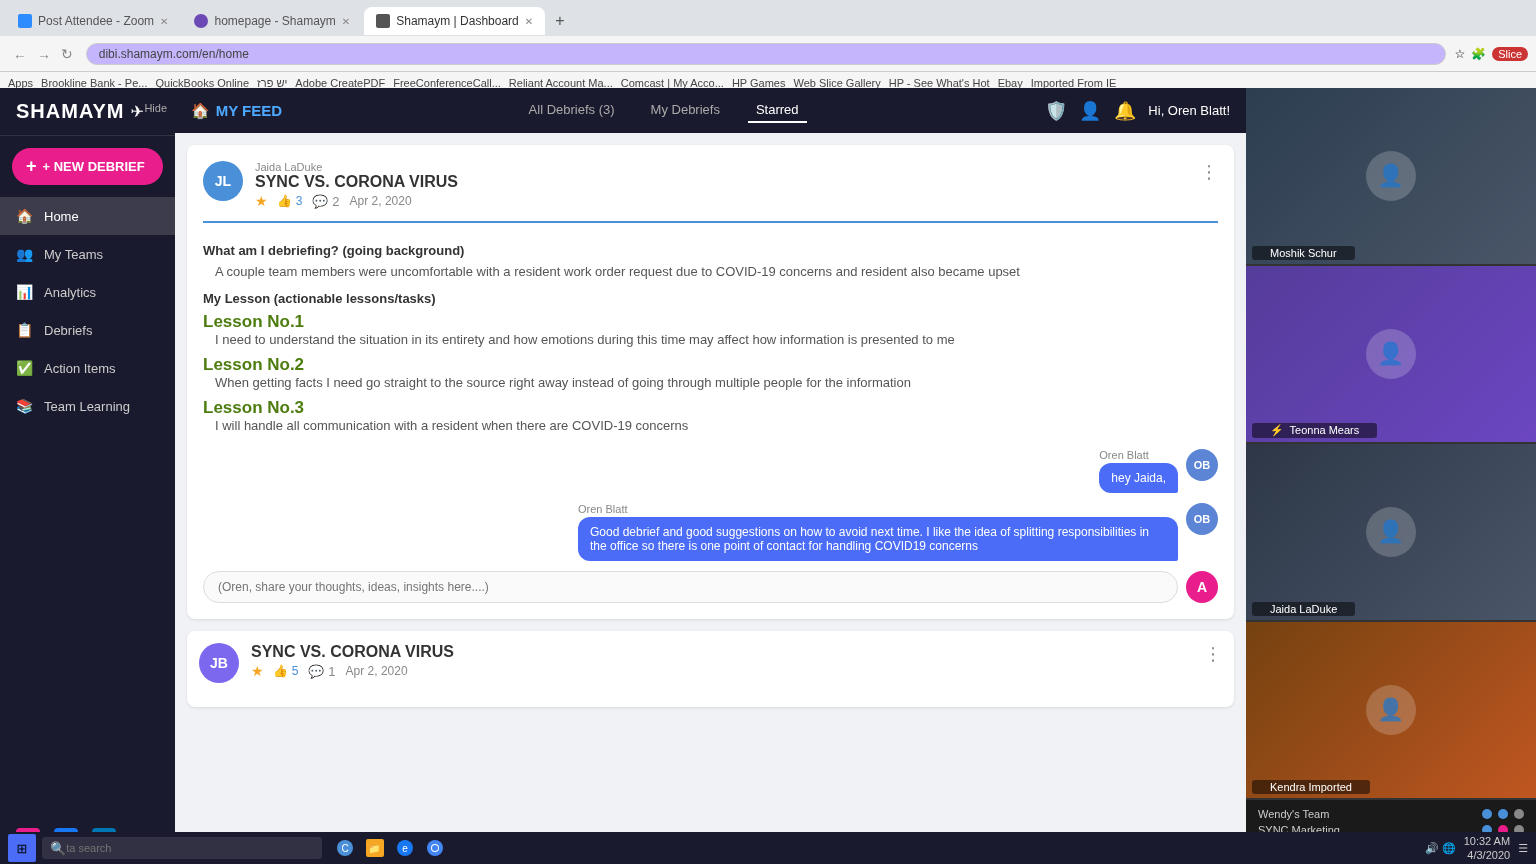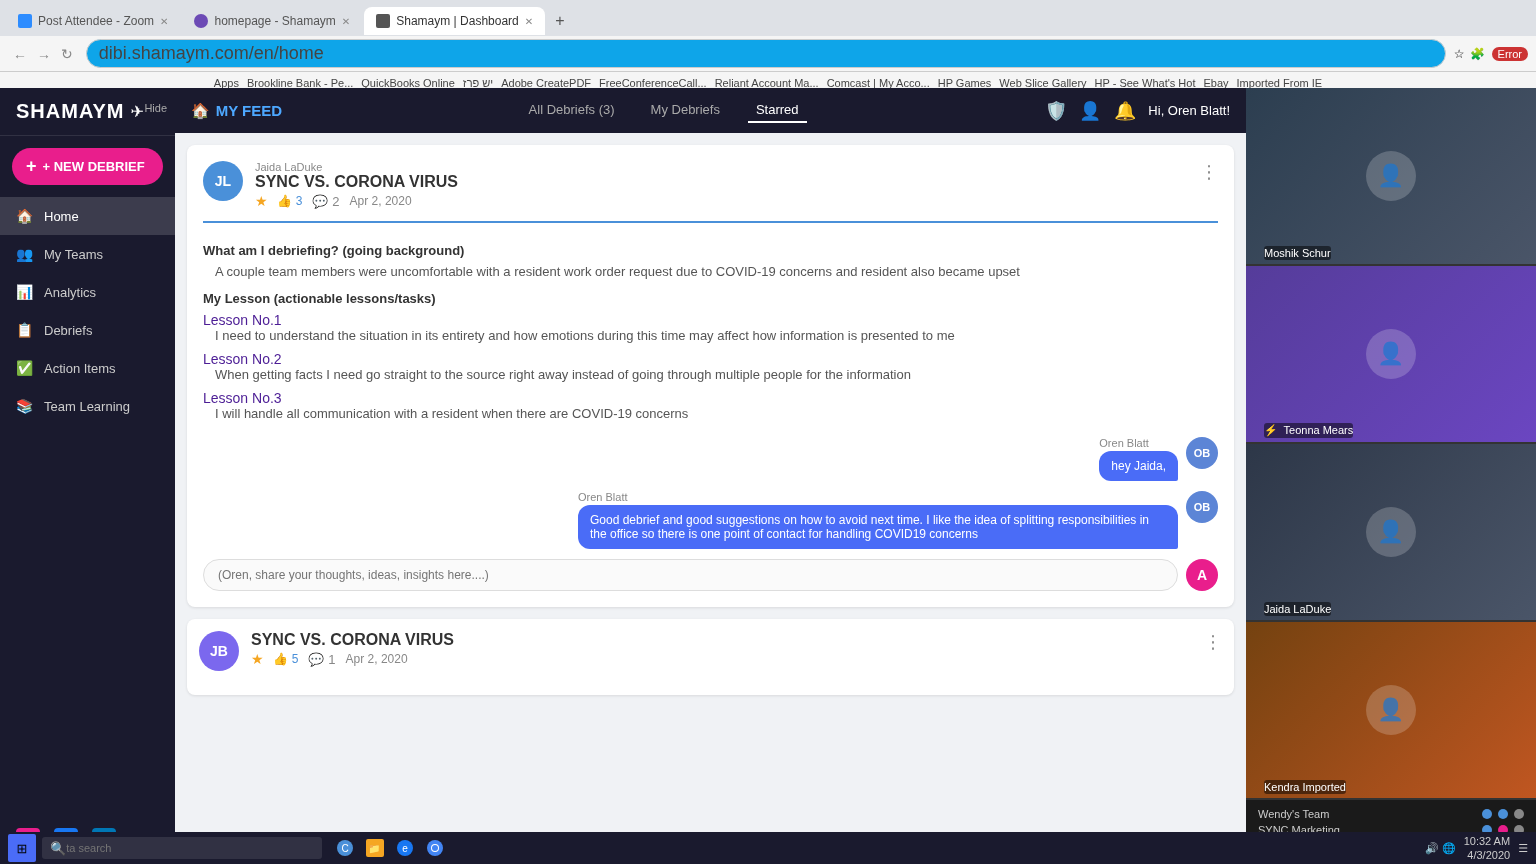--- a/index.html
+++ b/index.html
@@ -12,24 +12,24 @@
     .tab.active { background: #fff; color: #333; }
     .tab-favicon { width: 14px; height: 14px; margin-right: 6px; border-radius: 2px; }
     .tab-favicon.zoom { background: #2D8CFF; }
     .tab-favicon.shamaym { background: #6c4ab5; border-radius: 50%; }
     .tab-favicon.dashboard { background: #555; }
     .tab-close { margin-left: 6px; color: #888; font-size: 10px; }
     .tab-new { background: none; border: none; font-size: 16px; color: #555; cursor: pointer; padding: 2px 8px; }
 
     .browser-toolbar { display: flex; align-items: center; background: #fff; margin: 0; padding: 4px 8px; height: 36px; border-bottom: 1px solid #ccc; background: #f5f5f5; }
     .nav-btn { background: none; border: none; color: #888; font-size: 14px; cursor: pointer; padding: 2px 5px; }
-    .address-bar { flex: 1; margin: 0 8px; background: #0ea5e9; border: 1px solid #ccc; border-radius: 20px; padding: 3px 12px; font-size: 18px; color: #444; }
+    .address-bar { flex: 1; margin: 0 8px; background: #c4b5fd; border: 1px solid #ccc; border-radius: 20px; padding: 3px 12px; font-size: 12px; color: #444; }
     .browser-actions { display: flex; align-items: center; gap: 6px; font-size: 12px; }
 
-    .bookmarks-bar { background: #f5f5f5; border-bottom: 1px solid #ddd; padding: 2px 8px; height: 22px; display: flex; align-items: center; gap: 8px; font-size: 11px; color: #444; overflow: hidden; justify-content: center; }
+    .bookmarks-bar { background: #f5f5f5; border-bottom: 1px solid #ddd; padding: 2px 8px; height: 22px; display: flex; align-items: center; gap: 8px; font-size: 11px; color: #444; overflow: hidden; }
     .bookmark-item { white-space: nowrap; color: #444; }
 
     
     .app-wrapper { display: flex; height: calc(864px - 88px); }
 
     
     .sidebar { width: 175px; background: #1a1a2e; flex-shrink: 0; display: flex; flex-direction: column; color: #fff; position: relative; }
     .sidebar-logo { padding: 12px 16px; display: flex; align-items: center; gap: 6px; border-bottom: 1px solid rgba(255,255,255,0.1); }
     .logo-text { font-size: 20px; font-weight: bold; color: #fff; letter-spacing: 1px; }
     .logo-icon { font-size: 16px; }
@@ -79,39 +79,39 @@
     .debrief-meta { display: flex; align-items: center; gap: 10px; font-size: 12px; color: #888; }
     .star-icon { color: #f5a623; font-size: 14px; }
     .like-count { color: #4a90d9; font-size: 12px; }
     .comment-icon { color: #888; font-size: 13px; }
     .more-btn { background: none; border: none; color: #888; cursor: pointer; font-size: 18px; margin-left: auto; }
 
     .debrief-body { padding-top: 8px; border-top: 2px solid #4a90d9; }
     .section-title { font-weight: bold; font-size: 13px; color: #333; margin-bottom: 6px; margin-top: 12px; }
     .section-content { color: #555; font-size: 13px; margin-bottom: 8px; padding-left: 12px; }
     .lesson-item { margin-bottom: 8px; }
-    .lesson-num { font-weight: normal; font-size: 14px; color: #4c1d95; }
+    .lesson-num { font-weight: bold; font-size: 17px; color: #4d7c0f; }
     .lesson-text { color: #555; font-size: 13px; padding-left: 12px; }
 
     .comments-area { margin-top: 16px; }
     .comment-row { display: flex; align-items: flex-start; gap: 8px; margin-bottom: 10px; }
     .comment-row.right { flex-direction: row-reverse; }
     .comment-bubble { max-width: 600px; padding: 8px 12px; border-radius: 12px; font-size: 12px; }
     .comment-bubble.outgoing { background: #4a6cf7; color: #fff; border-radius: 12px 12px 2px 12px; }
     .comment-author { font-size: 11px; color: #888; margin-bottom: 2px; text-align: right; }
     .comment-author.right { text-align: left; }
 
     .comment-input-row { display: flex; align-items: center; gap: 8px; margin-top: 10px; }
     .comment-input { flex: 1; border: 1px solid #ddd; border-radius: 20px; padding: 8px 14px; font-size: 12px; color: #aaa; background: #fafafa; }
 
     
     .video-panel { width: 290px; background: #1a1a1a; flex-shrink: 0; display: flex; flex-direction: column; }
     .video-tile { flex: 1; position: relative; border-bottom: 2px solid #333; overflow: hidden; }
     .video-placeholder { width: 100%; height: 100%; display: flex; align-items: center; justify-content: center; }
-    .video-name { position: absolute; bottom: 4px; left: 6px; color: #fff; font-size: 11px; background: rgba(0,0,0,0.5); padding: 1px 0; border-radius: 3px; margin-left: 12px; }
+    .video-name { position: absolute; bottom: 4px; left: 6px; color: #fff; font-size: 11px; background: rgba(0,0,0,0.5); padding: 1px 18px; border-radius: 3px; }
     .video-lightning { color: #f5a623; margin-right: 3px; }
 
     
     .team-dots-panel { background: #1a1a1a; padding: 8px 12px; }
     .team-dot-row { display: flex; align-items: center; gap: 6px; margin-bottom: 4px; }
     .team-name { color: #ccc; font-size: 11px; flex: 1; }
     .dot { width: 10px; height: 10px; border-radius: 50%; }
     .dot-blue { background: #4a90d9; }
     .dot-pink { background: #e91e8c; }
     .dot-gray { background: #888; }
@@ -160,21 +160,21 @@
     <button class="tab-new">+</button>
   </div>
   <div class="browser-toolbar">
     <button class="nav-btn">←</button>
     <button class="nav-btn">→</button>
     <button class="nav-btn">↻</button>
     <div class="address-bar">dibi.shamaym.com/en/home</div>
     <div class="browser-actions">
       <span>☆</span>
       <span>🧩</span>
-      <span class="error-badge">Error</span>
+      <span class="error-badge">Slice</span>
     </div>
   </div>
   <div class="bookmarks-bar">
     <span class="bookmark-item">Apps</span>
     <span class="bookmark-item">Brookline Bank - Pe...</span>
     <span class="bookmark-item">QuickBooks Online</span>
     <span class="bookmark-item">יש פרז</span>
     <span class="bookmark-item">Adobe CreatePDF</span>
     <span class="bookmark-item">FreeConferenceCall...</span>
     <span class="bookmark-item">Reliant Account Ma...</span>

